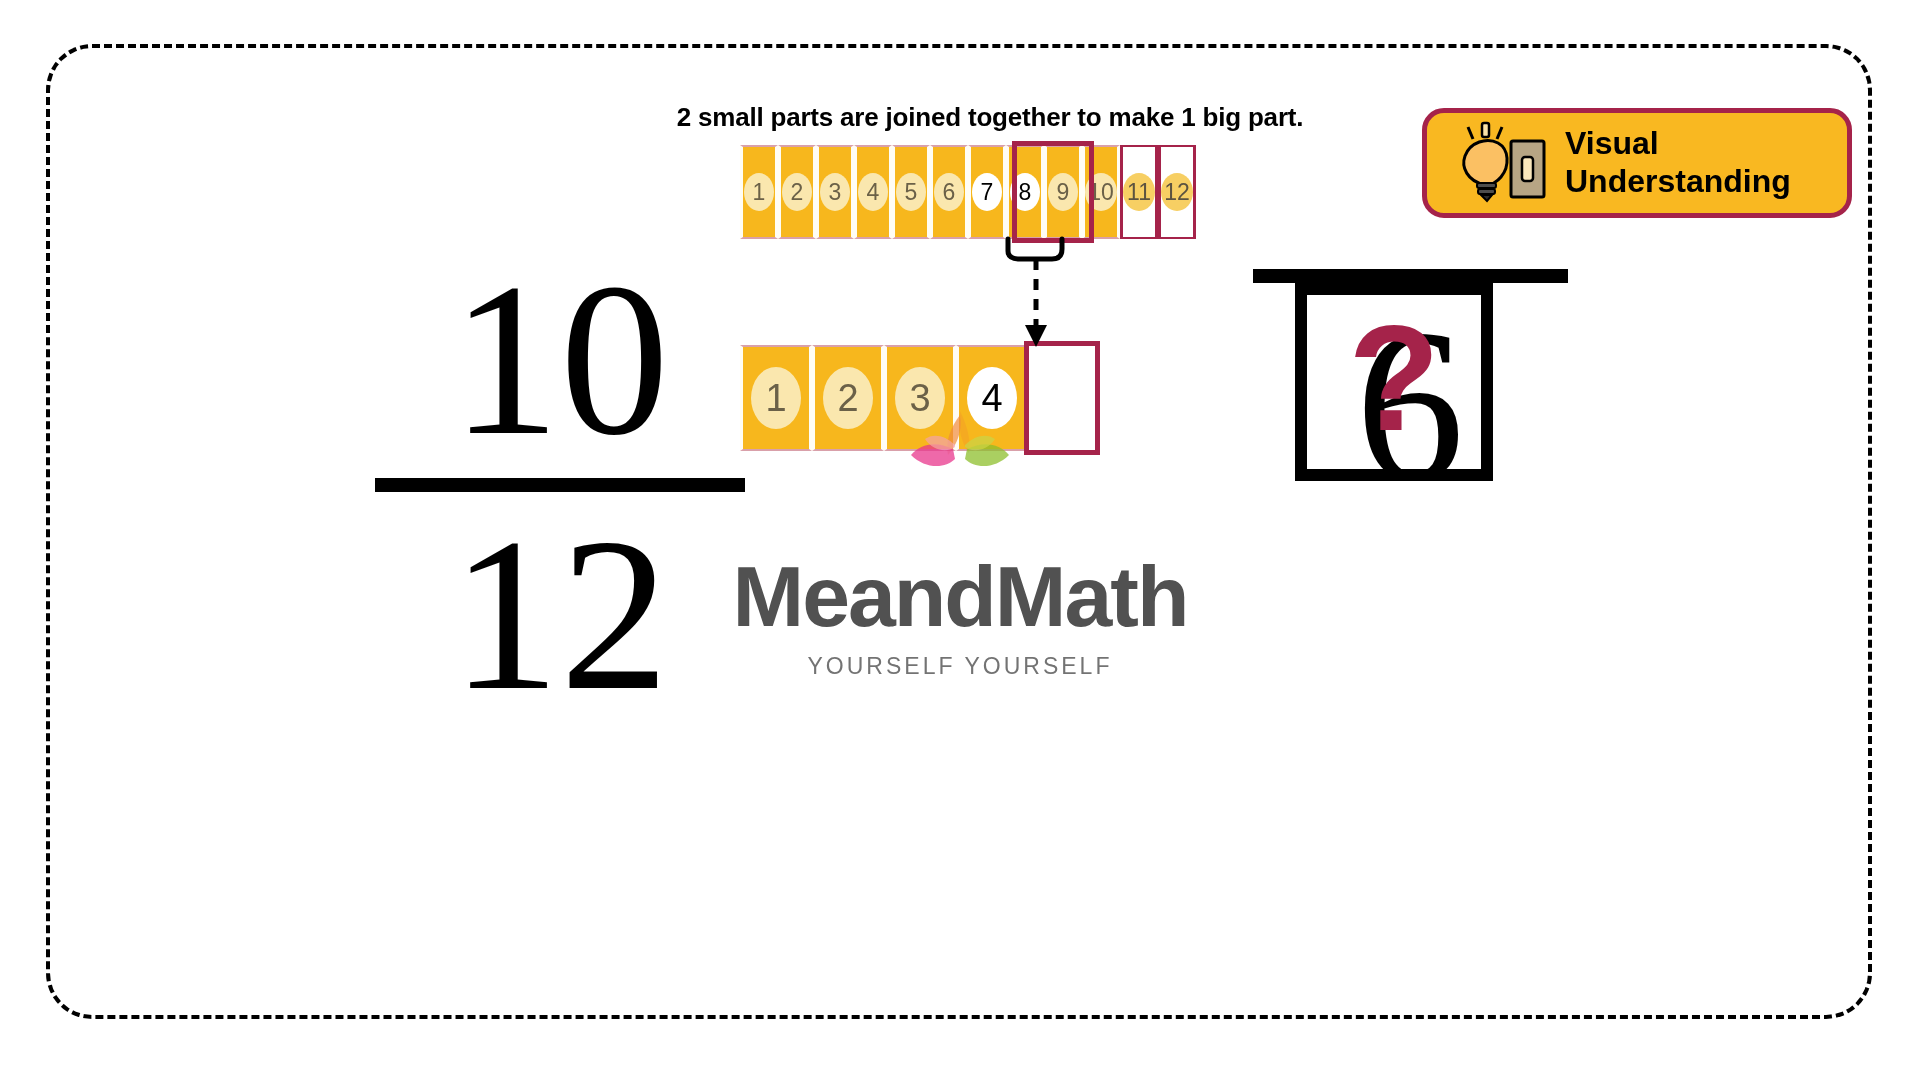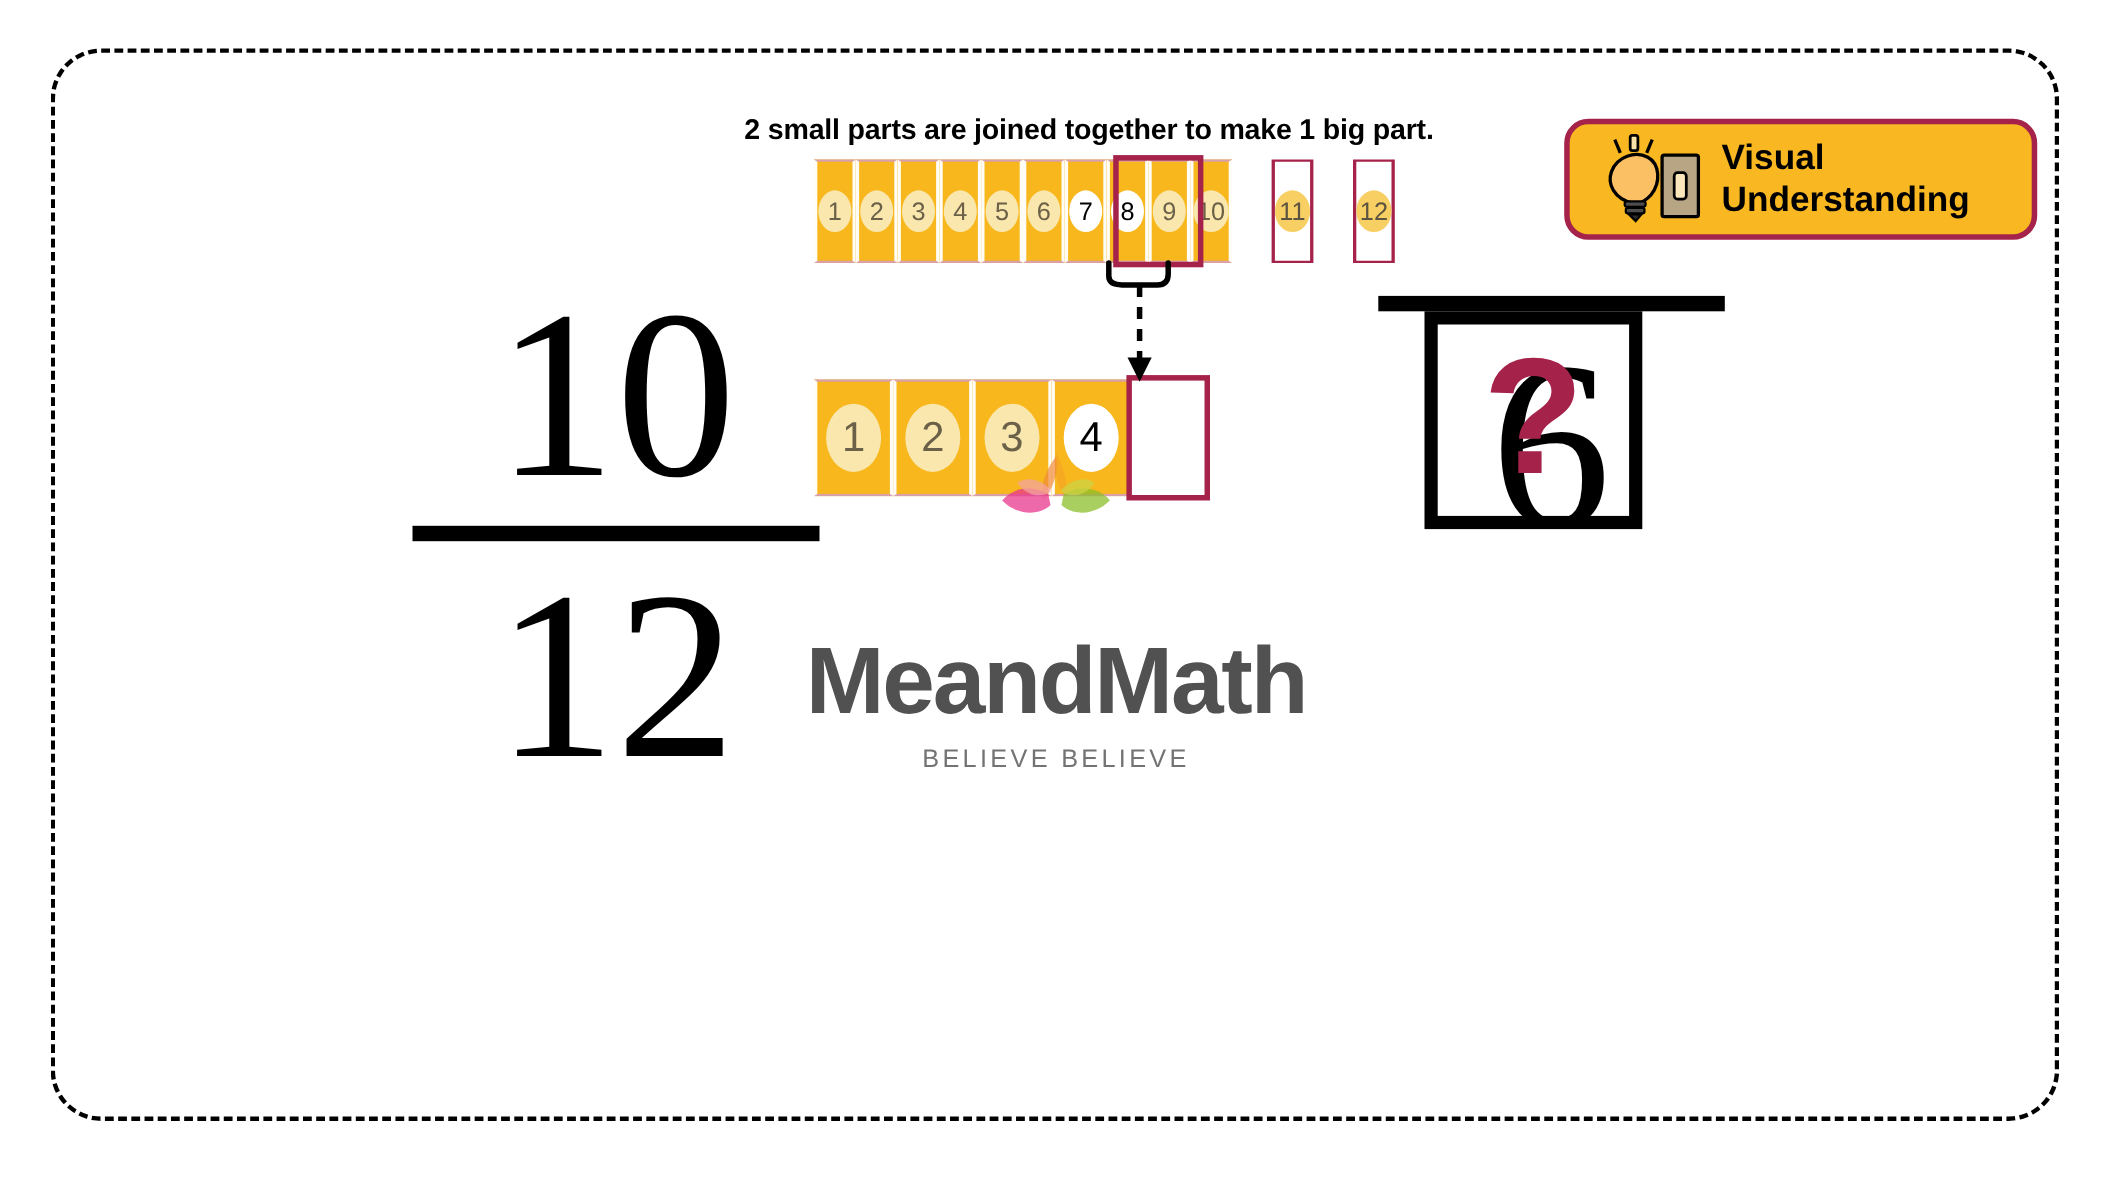--- a/index.html
+++ b/index.html
@@ -69,21 +69,20 @@
     border-right: 3px solid #FFFDF5;
     border-top: 2px solid #D9A0AA;
     border-bottom: 2px solid #D9A0AA;
   }
   .cell.empty {
     background: #FFFFFF;
     border-left: 3px solid #A5234A;
     border-right: 3px solid #A5234A;
     border-top: 2px solid #A5234A;
     border-bottom: 2px solid #A5234A;
-    margin-left: 36px;
   }
   .cell .chip {
     display: flex;
     align-items: center;
     justify-content: center;
     border-radius: 50%;
     background: #FAE7AE;
     color: #6B6148;
     font-weight: normal;
   }
@@ -215,21 +214,21 @@
     text-align: center;
     opacity: 0.82;
     pointer-events: none;
   }
   #watermark .wm-name {
     font-size: 86px;
     font-weight: bold;
     color: #2b2b2b;
     letter-spacing: -2px;
     line-height: 1;
-    margin-top: 81px;
+    margin-top: 58px;
   }
   #watermark .wm-tag {
     font-size: 23px;
     color: #555555;
     letter-spacing: 3px;
     margin-top: 14px;
   }
   #watermark svg { display: block; margin: 0 auto; }
 </style>
 </head>
@@ -344,14 +343,14 @@
 <div id="watermark">
   <svg width="170" height="100" viewBox="0 0 170 100">
     <path d="M85 16 C 92 30 96 44 94 58 C 88 50 82 36 85 16 Z" fill="#F5A623" opacity="0.9"></path>
     <path d="M85 20 C 76 32 70 46 73 60 C 80 52 88 38 85 20 Z" fill="#F08A3C" opacity="0.85"></path>
     <path d="M78 54 C 62 46 46 48 36 60 C 50 74 70 74 80 64 Z" fill="#E8348B" opacity="0.9"></path>
     <path d="M92 54 C 108 46 124 48 134 60 C 120 74 100 74 90 64 Z" fill="#8CBE2A" opacity="0.9"></path>
     <path d="M80 50 C 70 40 58 38 50 44 C 58 56 72 58 80 52 Z" fill="#F3A0BE" opacity="0.75"></path>
     <path d="M90 50 C 100 40 112 38 120 44 C 112 56 98 58 90 52 Z" fill="#C3D94E" opacity="0.75"></path>
   </svg>
   <div class="wm-name">MeandMath</div>
-  <div class="wm-tag">BELIEVE BELIEVE</div>
+  <div class="wm-tag">YOURSELF YOURSELF</div>
 </div>
 
 </body></html>

